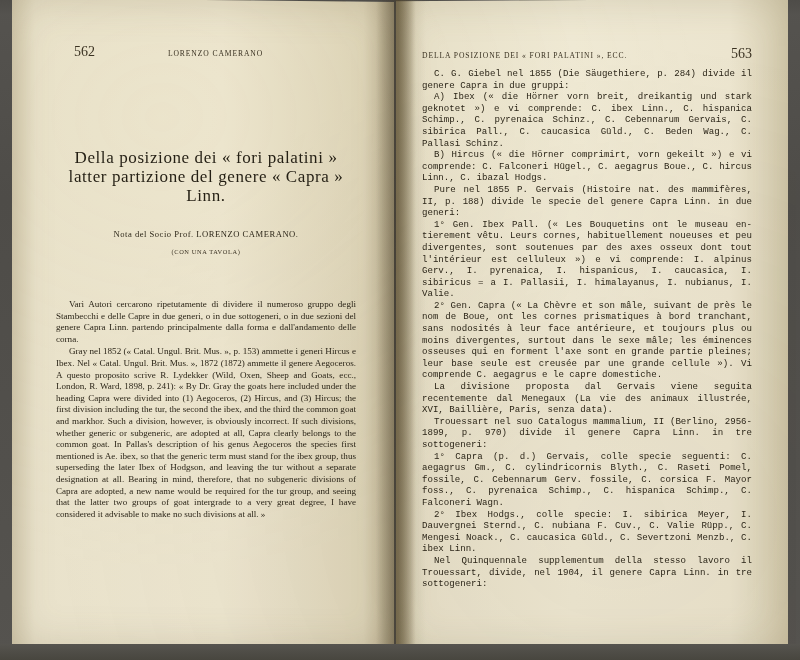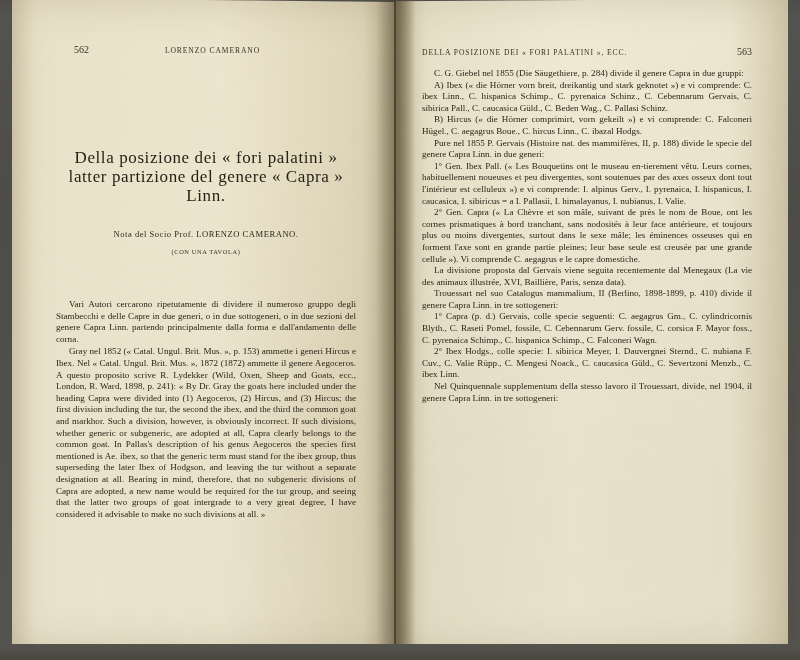--- a/index.html
+++ b/index.html
@@ -83,21 +83,21 @@
     text-align: justify;
     color: #2b2518;
   }
   .running {
     font-size: 7.6px;
     letter-spacing: 0.9px;
     color: #3a3222;
     text-transform: uppercase;
   }
   .folio {
-    font-size: 10px;
+    font-size: 14px;
     color: #3a3222;
     padding-left: 18px;
   }
   .hdr-row {
     display: flex;
     align-items: baseline;
     justify-content: space-between;
   }
   
   #left-col {
@@ -150,20 +150,21 @@
     font-family: Liberation Serif, serif;
   }
   #right-col {
     left: 418px;
     top: 68px;
     width: 330px;
   }
   #right-col p {
     margin: 0;
     text-indent: 12px;
+    font-family: Liberation Mono, monospace;
   }
   
   .curl {
     position: absolute;
     left: 392px; top: 0;
     width: 30px; height: 650px;
     background: linear-gradient(90deg, rgba(90,75,45,0.45) 0%, rgba(140,125,90,0.12) 60%, rgba(255,255,255,0) 100%);
     pointer-events: none;
   }
   .paper-grain {
@@ -222,21 +223,21 @@
     </div>
 
     <div class="col txt" id="right-col">
       <p>C. G. Giebel nel 1855 (Die Säugethiere, p. 284) divide il genere Capra in due gruppi:</p>
       <p>A) Ibex (« die Hörner vorn breit, dreikantig und stark geknotet ») e vi comprende: C. ibex Linn., C. hispanica Schimp., C. pyrenaica Schinz., C. Cebennarum Gervais, C. sibirica Pall., C. caucasica Güld., C. Beden Wag., C. Pallasi Schinz.</p>
       <p>B) Hircus (« die Hörner comprimirt, vorn gekeilt ») e vi comprende: C. Falconeri Hügel., C. aegagrus Boue., C. hircus Linn., C. ibazal Hodgs.</p>
       <p>Pure nel 1855 P. Gervais (Histoire nat. des mammifères, II, p. 188) divide le specie del genere Capra Linn. in due generi:</p>
       <p>1° Gen. Ibex Pall. (« Les Bouquetins ont le museau en-tierement vêtu. Leurs cornes, habituellement noueuses et peu divergentes, sont soutenues par des axes osseux dont tout l'intérieur est celluleux ») e vi comprende: I. alpinus Gerv., I. pyrenaica, I. hispanicus, I. caucasica, I. sibiricus = a I. Pallasii, I. himalayanus, I. nubianus, I. Valie.</p>
       <p>2° Gen. Capra (« La Chèvre et son mâle, suivant de près le nom de Boue, ont les cornes prismatiques à bord tranchant, sans nodosités à leur face antérieure, et toujours plus ou moins divergentes, surtout dans le sexe mâle; les éminences osseuses qui en forment l'axe sont en grande partie pleines; leur base seule est creusée par une grande cellule »). Vi comprende C. aegagrus e le capre domestiche.</p>
       <p>La divisione proposta dal Gervais viene seguita recentemente dal Menegaux (La vie des animaux illustrée, XVI, Baillière, Paris, senza data).</p>
-      <p>Trouessart nel suo Catalogus mammalium, II (Berlino, 1898-1899, p. 410) divide il genere Capra Linn. in tre sottogeneri:</p>
+      <p>Trouessart nel suo Catalogus mammalium, II (Berlino, 2956-1899, p. 970) divide il genere Capra Linn. in tre sottogeneri:</p>
       <p>1° Capra (p. d.) Gervais, colle specie seguenti: C. aegagrus Gm., C. cylindricornis Blyth., C. Raseti Pomel, fossile, C. Cebennarum Gerv. fossile, C. corsica F. Mayor foss., C. pyrenaica Schimp., C. hispanica Schimp., C. Falconeri Wagn.</p>
       <p>2° Ibex Hodgs., colle specie: I. sibirica Meyer, I. Dauvergnei Sternd., C. nubiana F. Cuv., C. Valie Rüpp., C. Mengesi Noack., C. caucasica Güld., C. Severtzoni Menzb., C. ibex Linn.</p>
       <p>Nel Quinquennale supplementum della stesso lavoro il Trouessart, divide, nel 1904, il genere Capra Linn. in tre sottogeneri:</p>
     </div>
   </div>
 
   <div class="edge-bottom"></div>
 </div>
 
 </body></html>

